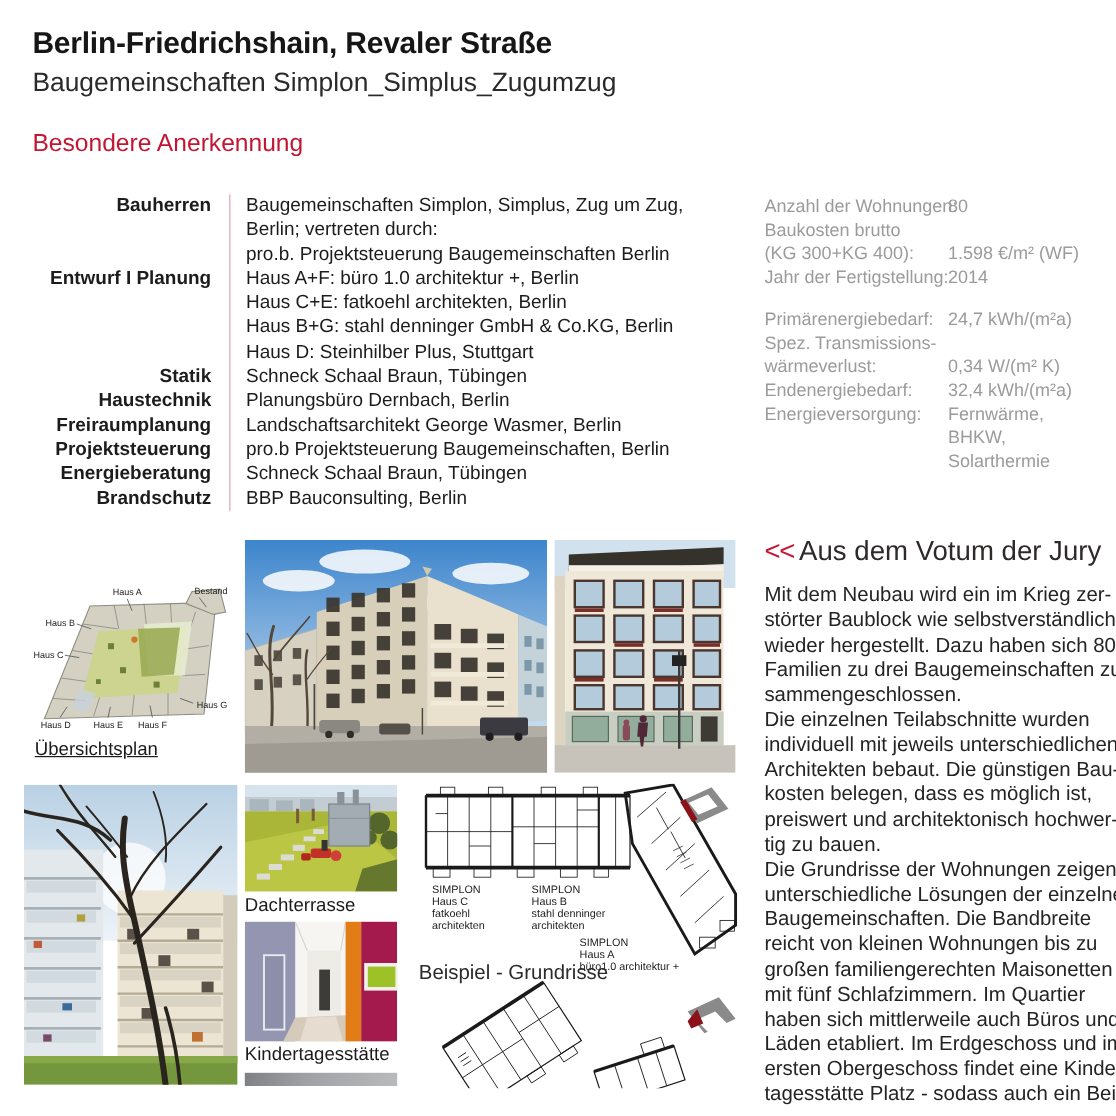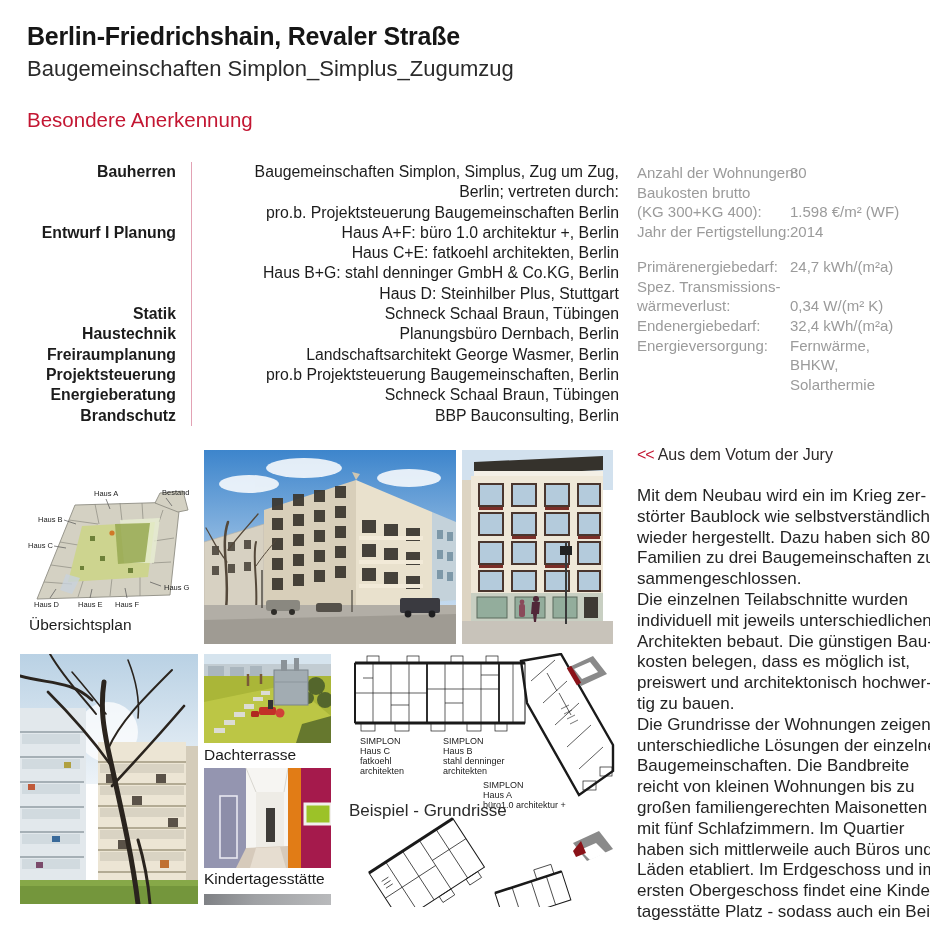--- a/index.html
+++ b/index.html
@@ -13,31 +13,31 @@
   
   .title{left:27px;top:22px;font-size:25px;font-weight:700;color:#161616;letter-spacing:-0.2px;}
   .subtitle{left:27px;top:56px;font-size:22px;font-weight:400;color:#2a2a2a;}
   .award{left:27px;top:108px;font-size:20.5px;color:#c31632;}
 
   
   .credits{left:27px;top:162px;width:592px;font-size:15.8px;line-height:20.3px;color:#1c1c1c;}
   .crow{display:flex;align-items:stretch;}
   .clabel{width:164px;padding-right:15px;text-align:right;box-sizing:border-box;white-space:nowrap;font-weight:bold;}
   .cvals{border-left:1px solid #e2a2b4;padding-left:13px;flex:1;}
-  .cline{white-space:nowrap;text-align:right;}
+  .cline{white-space:nowrap;}
 
   
   .stats{left:637px;top:163px;width:280px;font-size:15px;line-height:19.7px;color:#9b9b9b;}
   .srow{display:flex;}
   .srow.gap{margin-top:15px;}
   .slabel{width:153px;white-space:nowrap;}
   .svalue{flex:1;white-space:nowrap;}
 
   
-  .jury-head{left:637px;top:446px;font-size:16px;color:#2e2a2a;}
+  .jury-head{left:637px;top:446px;font-size:23px;color:#2e2a2a;}
   .jury-head .jmark{color:#c31632;letter-spacing:-1px;margin-right:4px;}
   .jury-text{left:637px;top:486px;width:300px;font-size:17px;line-height:20.8px;color:#242424;}
   .jury-text div{white-space:nowrap;}
 
   
   .caption{font-size:15.5px;color:#1b1b1b;}
   figure{margin:0;padding:0;}
   .photo{display:block;}
 
   .plan-label{position:absolute;font-size:9px;line-height:10px;color:#222;}
@@ -227,21 +227,21 @@
       <text x="142" y="33">Bestand</text>
       <text x="18" y="60">Haus B</text>
       <text x="8" y="86">Haus C</text>
       <text x="14" y="145">Haus D</text>
       <text x="58" y="145">Haus E</text>
       <text x="95" y="145">Haus F</text>
       <text x="144" y="128">Haus G</text>
     </g>
   </svg>
 </figure>
-<div class="abs caption" style="left:29px;top:616px;">Übersichtsplan</div>
+<div class="abs caption" style="left:29px;top:616px;text-decoration:underline;">Übersichtsplan</div>
 
 <figure class="abs" style="left:204px;top:450px;">
   <svg class="photo" width="252" height="194" viewBox="0 0 252 194">
     <defs>
       <linearGradient id="sky1" x1="0" y1="0" x2="0" y2="1">
         <stop offset="0" stop-color="#3d85cc"></stop>
           <stop offset="1" stop-color="#c9ddf0"></stop>
       </linearGradient>
     </defs>
     <rect width="252" height="160" fill="url(#sky1)"></rect>

